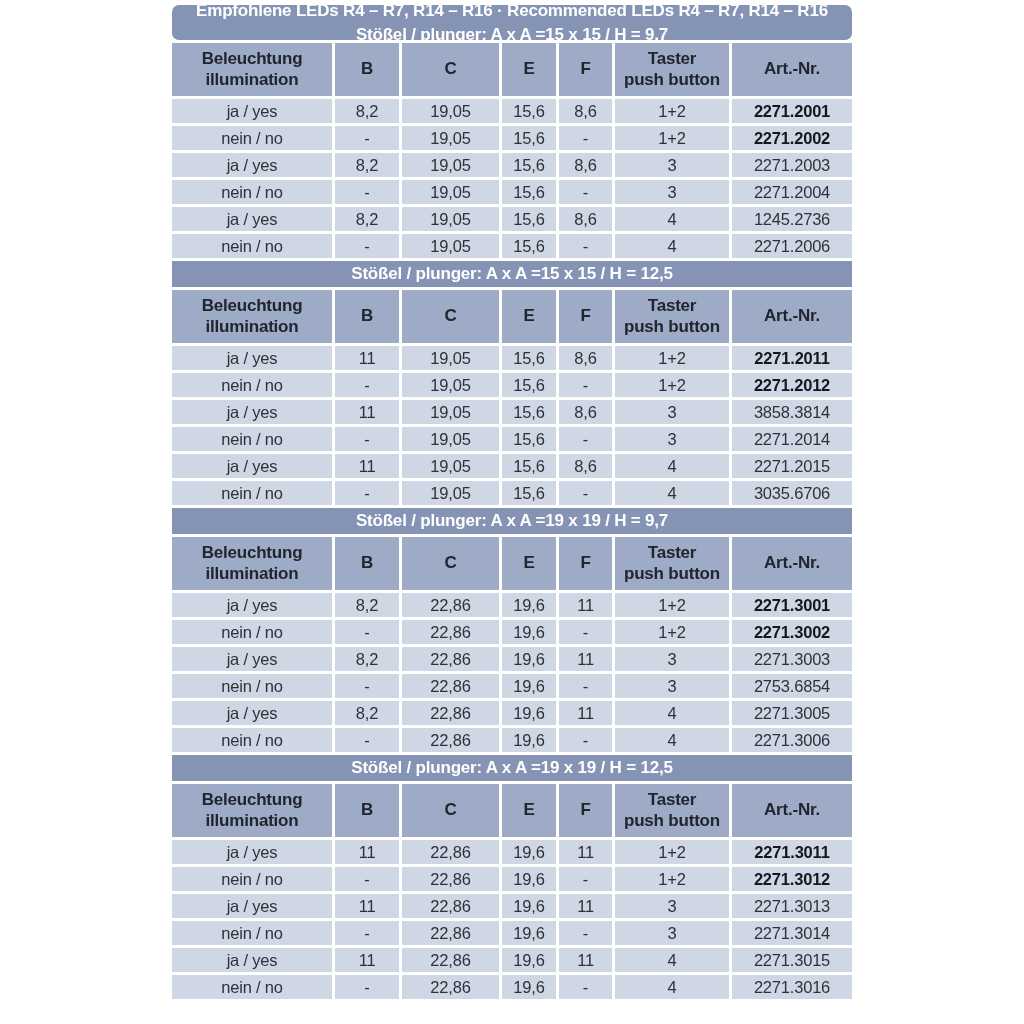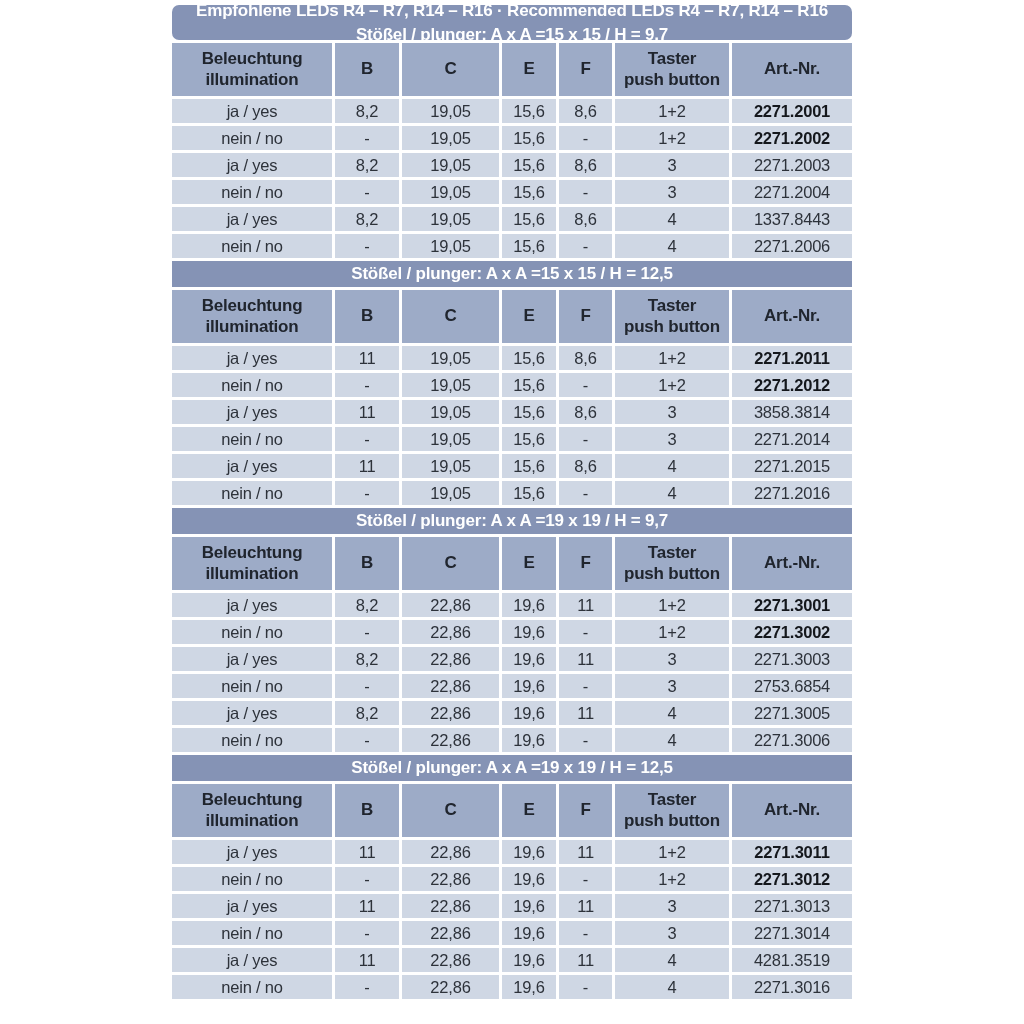--- a/index.html
+++ b/index.html
@@ -142,21 +142,21 @@
     <div class="cell">2271.2004</div>
   </div>
 
   <div class="grid">
     <div class="cell">ja / yes</div>
     <div class="cell">8,2</div>
     <div class="cell">19,05</div>
     <div class="cell">15,6</div>
     <div class="cell">8,6</div>
     <div class="cell">4</div>
-    <div class="cell">1337.8443</div>
+    <div class="cell">1245.2736</div>
   </div>
 
   <div class="grid">
     <div class="cell">nein / no</div>
     <div class="cell">-</div>
     <div class="cell">19,05</div>
     <div class="cell">15,6</div>
     <div class="cell">-</div>
     <div class="cell">4</div>
     <div class="cell">2271.2006</div>
@@ -245,21 +245,21 @@
     <div class="cell">2271.2015</div>
   </div>
 
   <div class="grid">
     <div class="cell">nein / no</div>
     <div class="cell">-</div>
     <div class="cell">19,05</div>
     <div class="cell">15,6</div>
     <div class="cell">-</div>
     <div class="cell">4</div>
-    <div class="cell">2271.2016</div>
+    <div class="cell">3035.6706</div>
   </div>
 </div>
   </section>
 
   <section>
     <div class="band">
 
       <div class="band-line">Stößel / plunger: A x A =19 x 19 / H = 9,7</div>
     </div>
     <div class="grid">
@@ -421,21 +421,21 @@
     <div class="cell">2271.3014</div>
   </div>
 
   <div class="grid">
     <div class="cell">ja / yes</div>
     <div class="cell">11</div>
     <div class="cell">22,86</div>
     <div class="cell">19,6</div>
     <div class="cell">11</div>
     <div class="cell">4</div>
-    <div class="cell">4281.3519</div>
+    <div class="cell">2271.3015</div>
   </div>
 
   <div class="grid">
     <div class="cell">nein / no</div>
     <div class="cell">-</div>
     <div class="cell">22,86</div>
     <div class="cell">19,6</div>
     <div class="cell">-</div>
     <div class="cell">4</div>
     <div class="cell">2271.3016</div>

